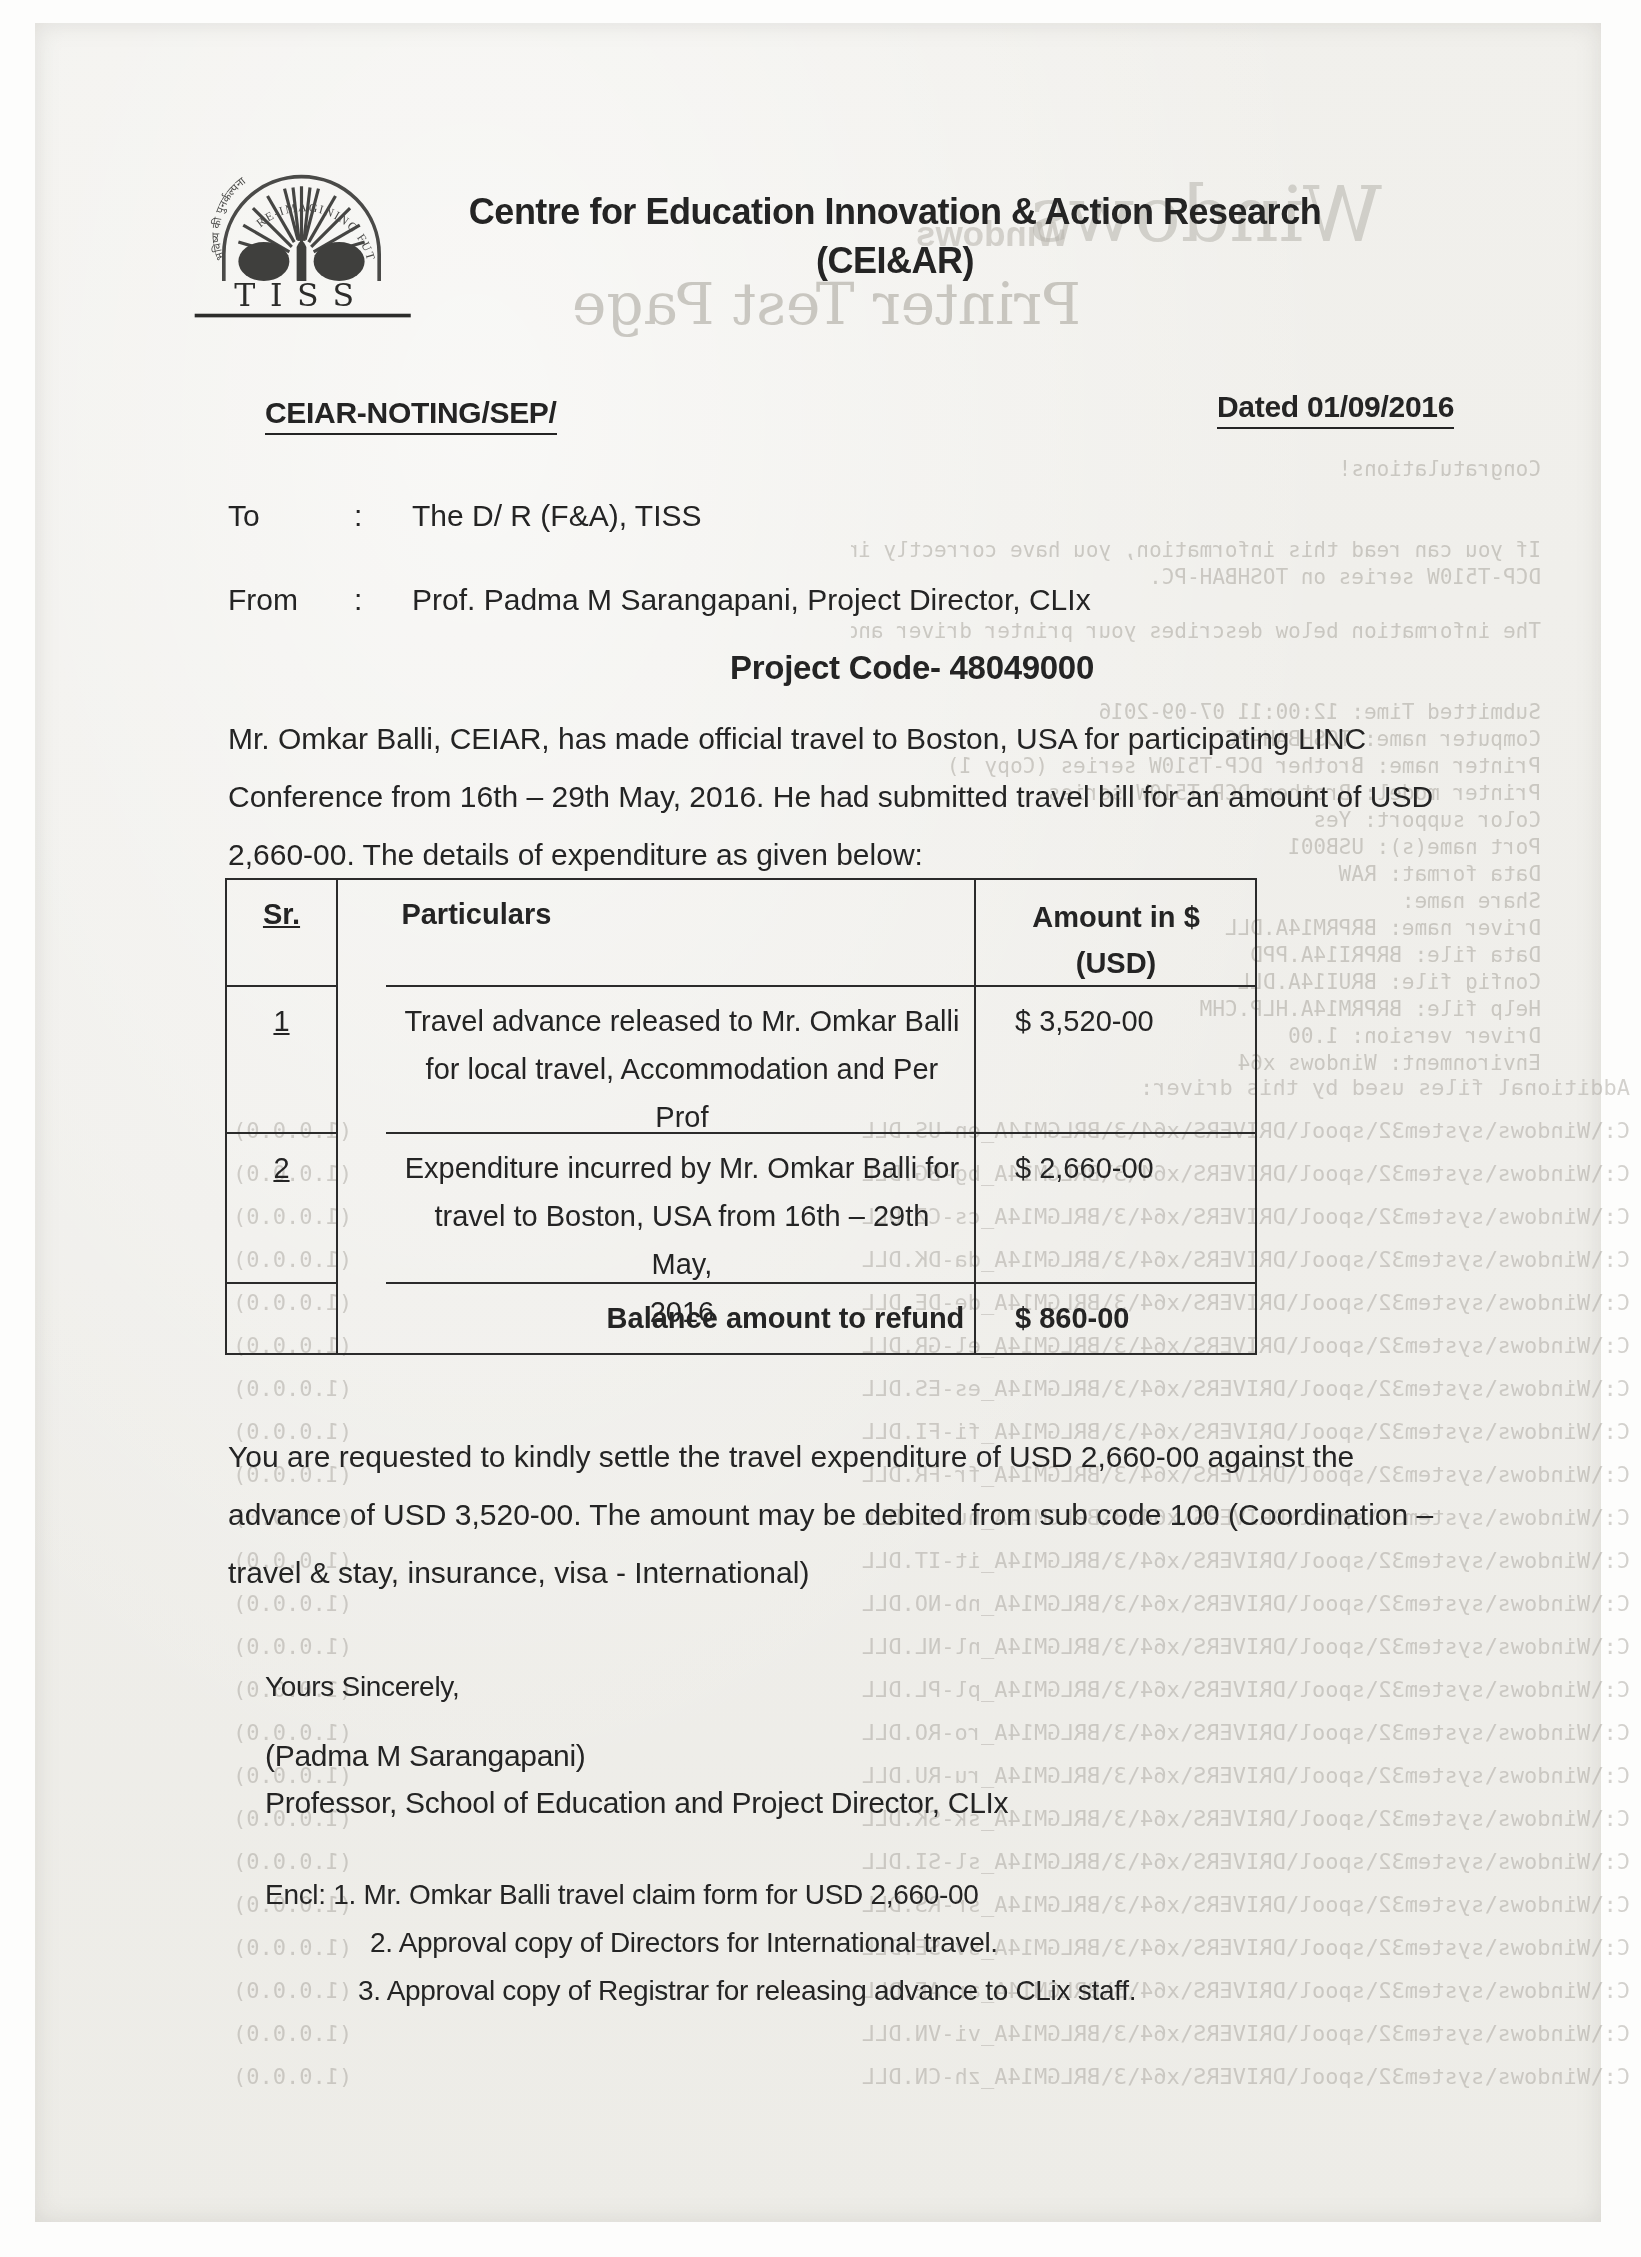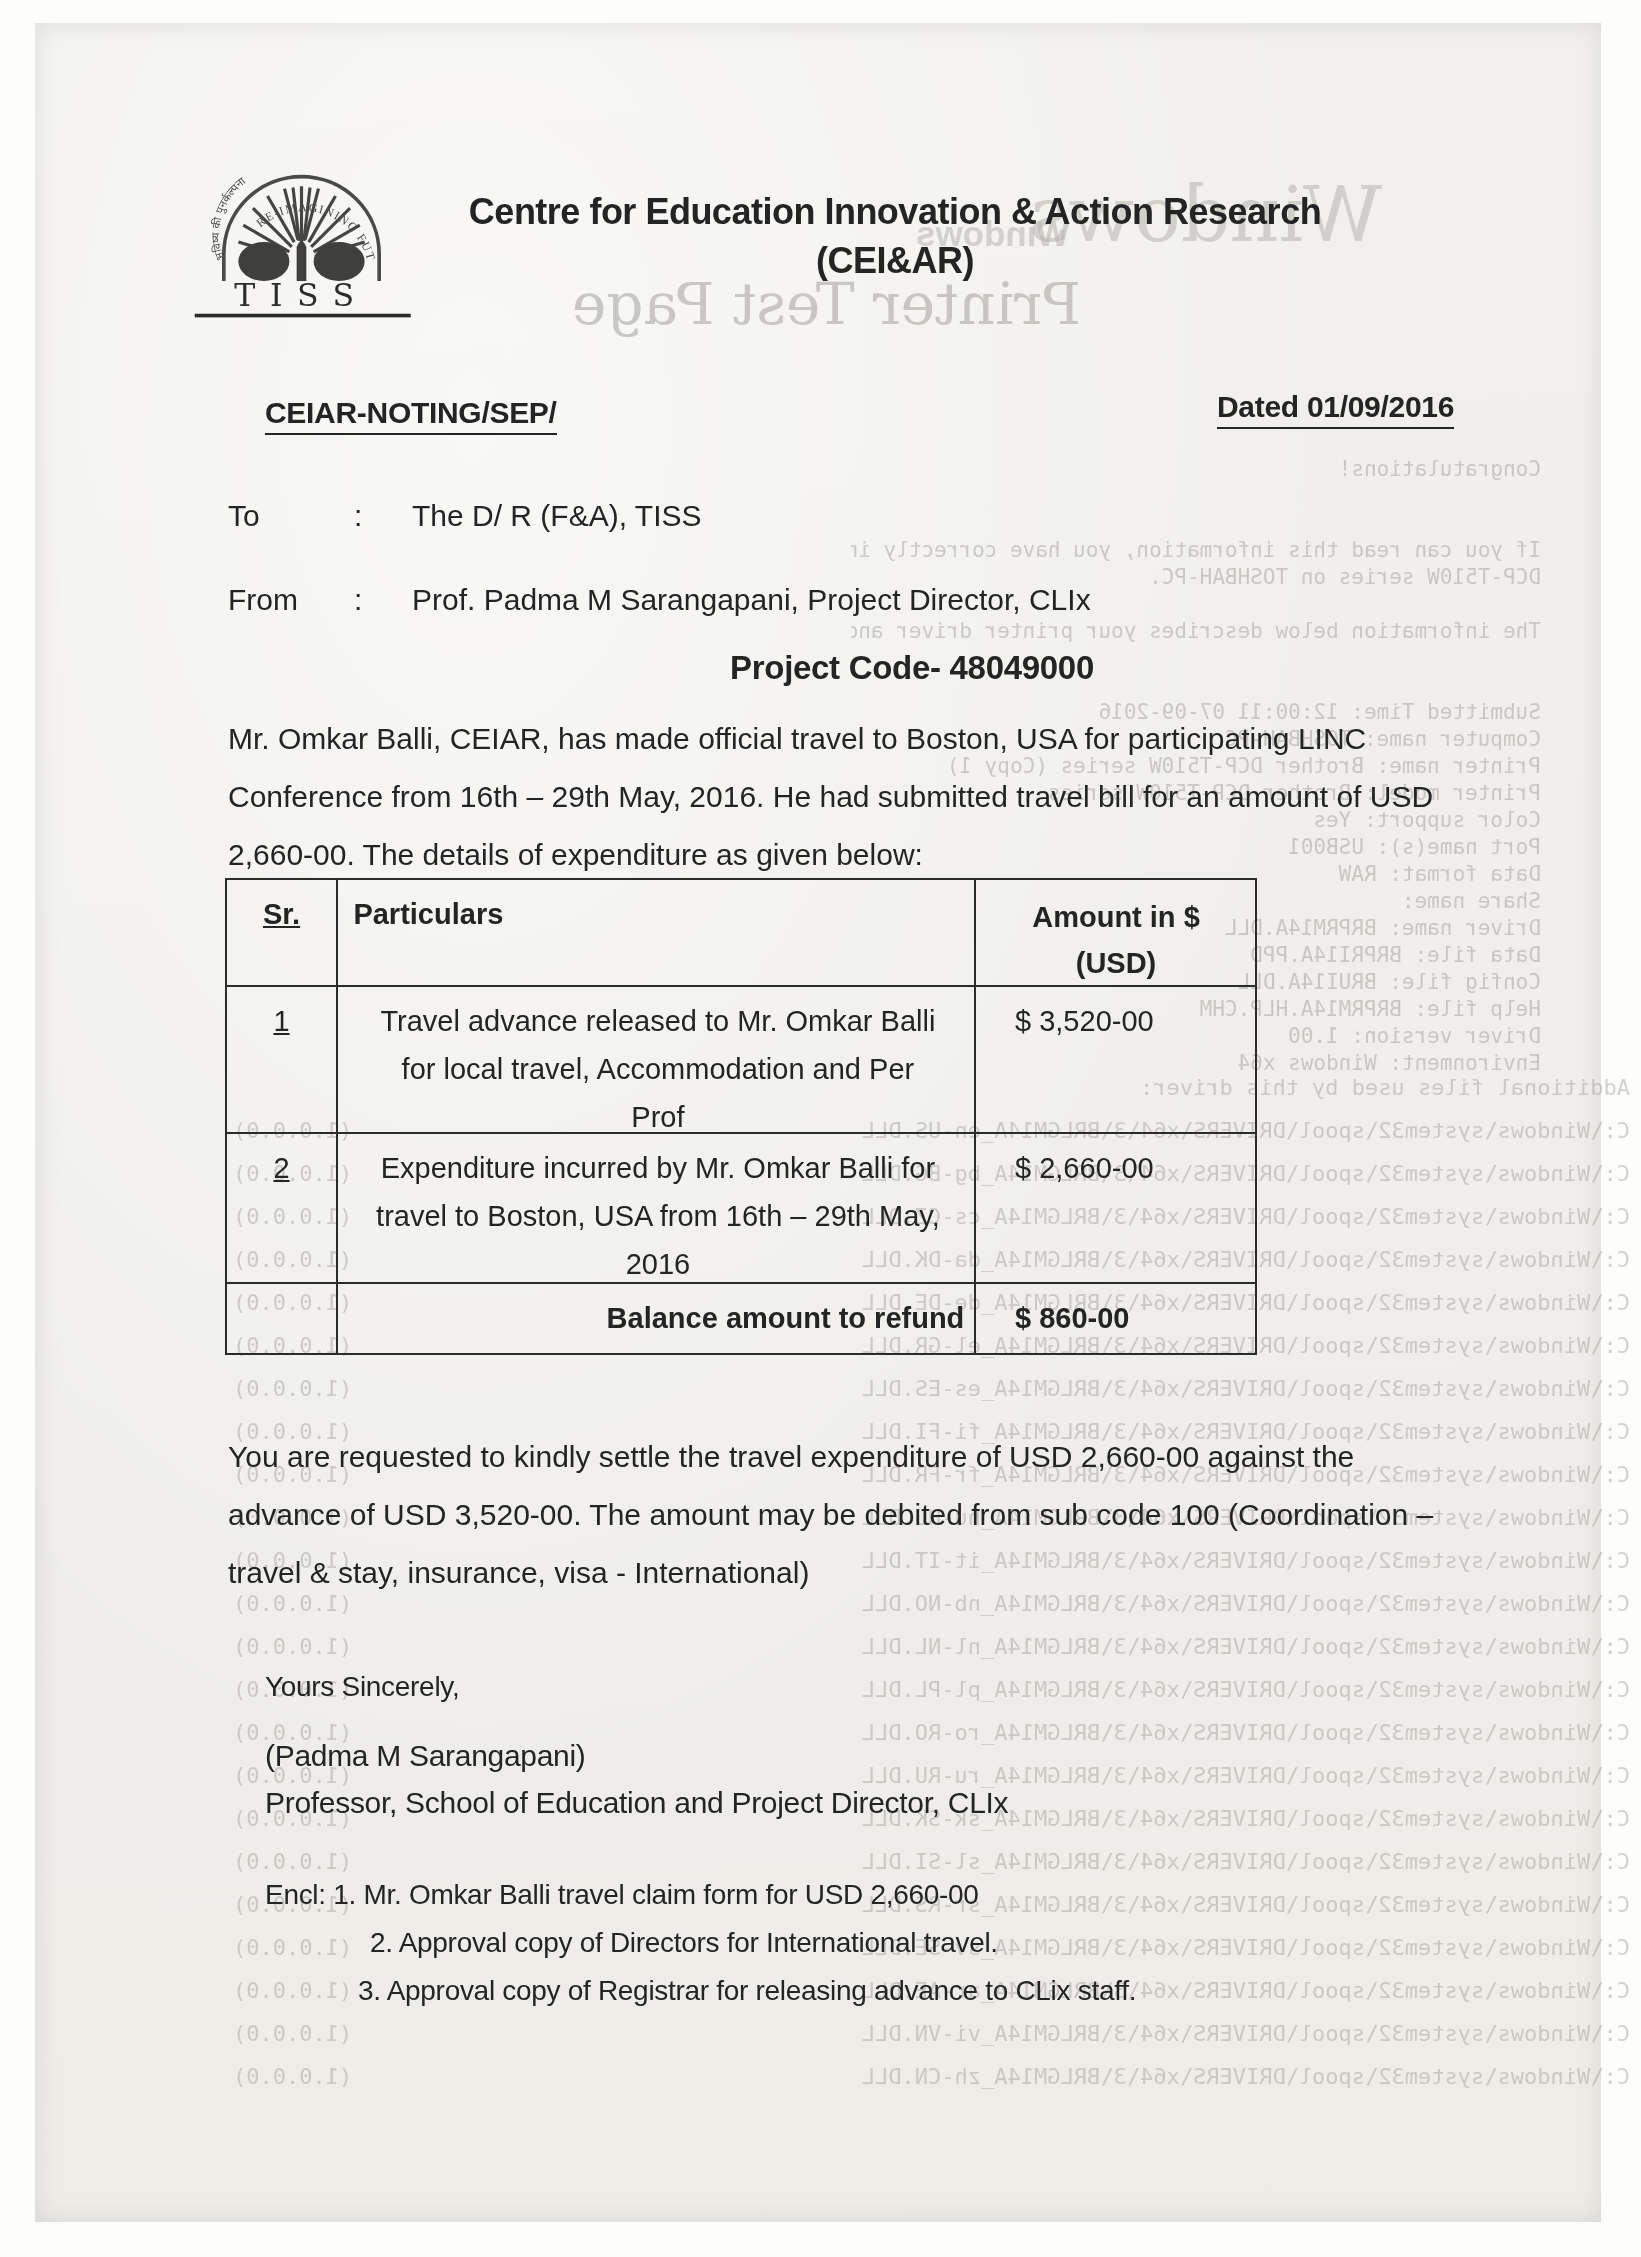--- a/index.html
+++ b/index.html
@@ -40,21 +40,21 @@
   
   .exp-table{position:absolute;left:190px;top:855px;width:1032px;border:2.9px solid #2b2b2b;
              box-sizing:border-box;display:grid;grid-template-columns:111px 638px 280px;
              grid-template-rows:107px 147px 150px 69px;font-size:29px;}
   .cell{border-right:2.9px solid #2b2b2b;border-bottom:2.9px solid #2b2b2b;box-sizing:border-box;
         padding-top:9.7px;line-height:48px;background:transparent;}
   .cell.last-col{border-right:none;}
   .cell.last-row{border-bottom:none;}
   .th{font-weight:bold;}
   .c-sr{text-align:center;text-decoration:underline;}
-  .c-part{padding-left:15.4px;padding-right:11.6px;}
+  .c-part{padding-left:15.4px;padding-right:11.6px;margin-left:48px;}
   .c-part.center{text-align:center;}
   .c-amt{padding-left:39px;}
   .balance-label{text-align:right;font-weight:bold;padding-right:9.7px;}
   .balance-amt{font-weight:bold;}
   .amt-head{text-align:center;line-height:46px;padding-top:13.5px;}
   .closing{left:193px;top:1648px;font-size:28px;}
   .sig{left:193px;top:1709px;font-size:30px;font-weight:normal;line-height:47px;}
   .encl{font-size:28px;}
 </style>
 </head>

